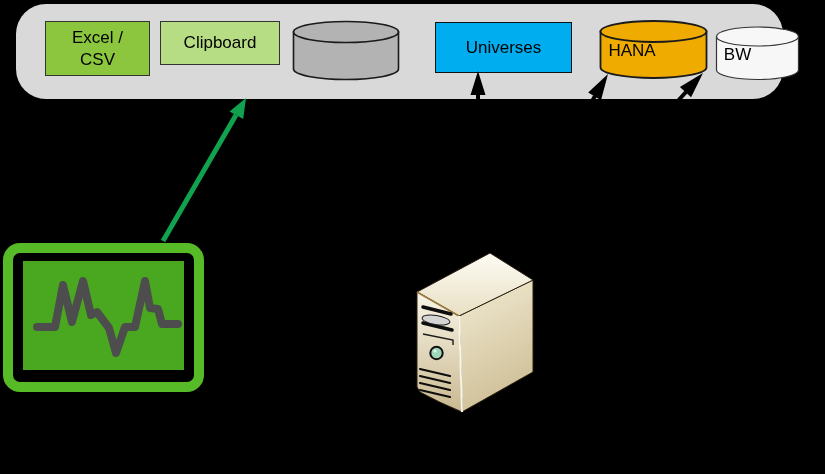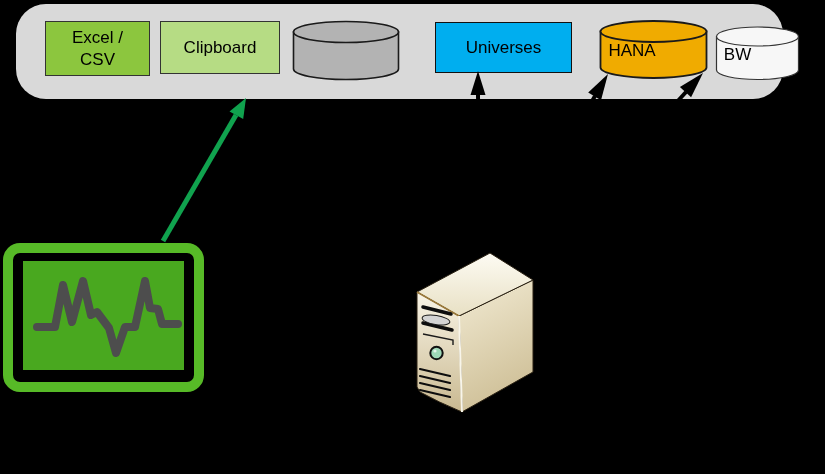--- a/index.html
+++ b/index.html
@@ -19,21 +19,21 @@
   .lbl{
     font-size:17px;line-height:1.25;text-align:center;
     white-space:pre-line;color:#000;
   }
   .cyl svg{display:block;width:100%;height:100%;}
   .cyl .lbl{
     position:absolute;left:0;right:0;top:52%;transform:translateY(-50%);
   }
   .overlay,.icon-svg{position:absolute;pointer-events:none;}
   .node-excel{left:29px;top:17px;width:105px;height:55px;}
-  .node-clip{left:144px;top:17px;width:120px;height:53px;}
+  .node-clip{left:144px;top:17px;width:120px;height:44px;}
   .node-rdbms{left:276px;top:16px;width:108px;height:62px;}
   .node-univ{left:395px;top:18px;width:137px;height:51px;}
   .node-hana{left:539px;top:16px;width:110px;height:60px;padding-left:44px;}
   .node-bw{left:659px;top:22px;width:85px;height:55px;padding-left:40px;}
 </style>
 </head>
 <body>
 
 <div class="stage">
 

